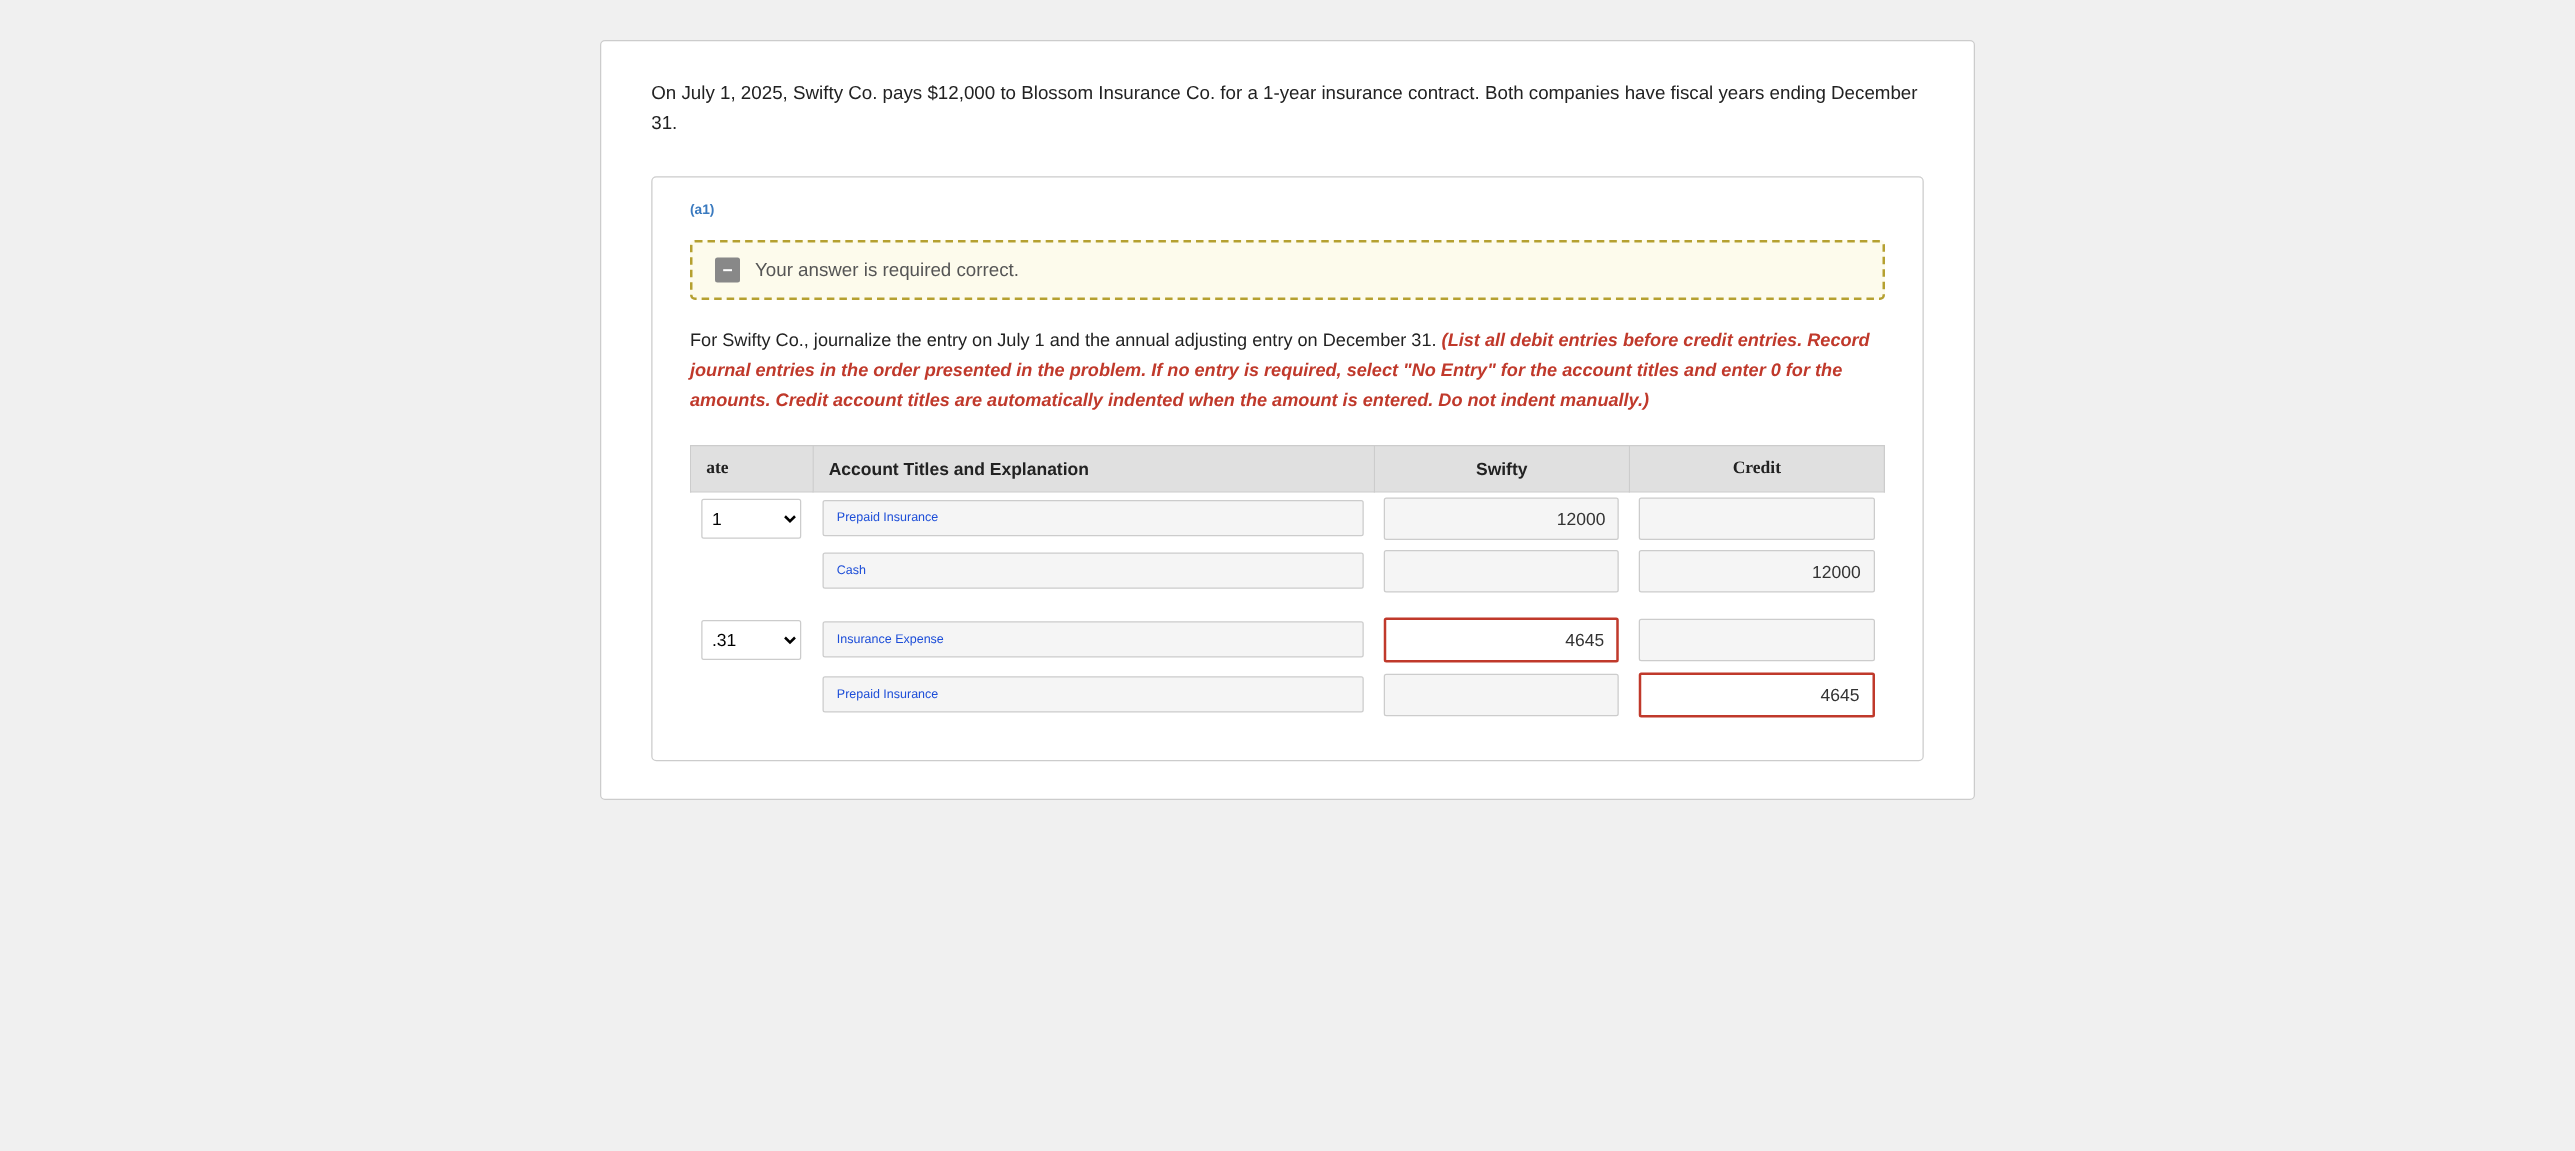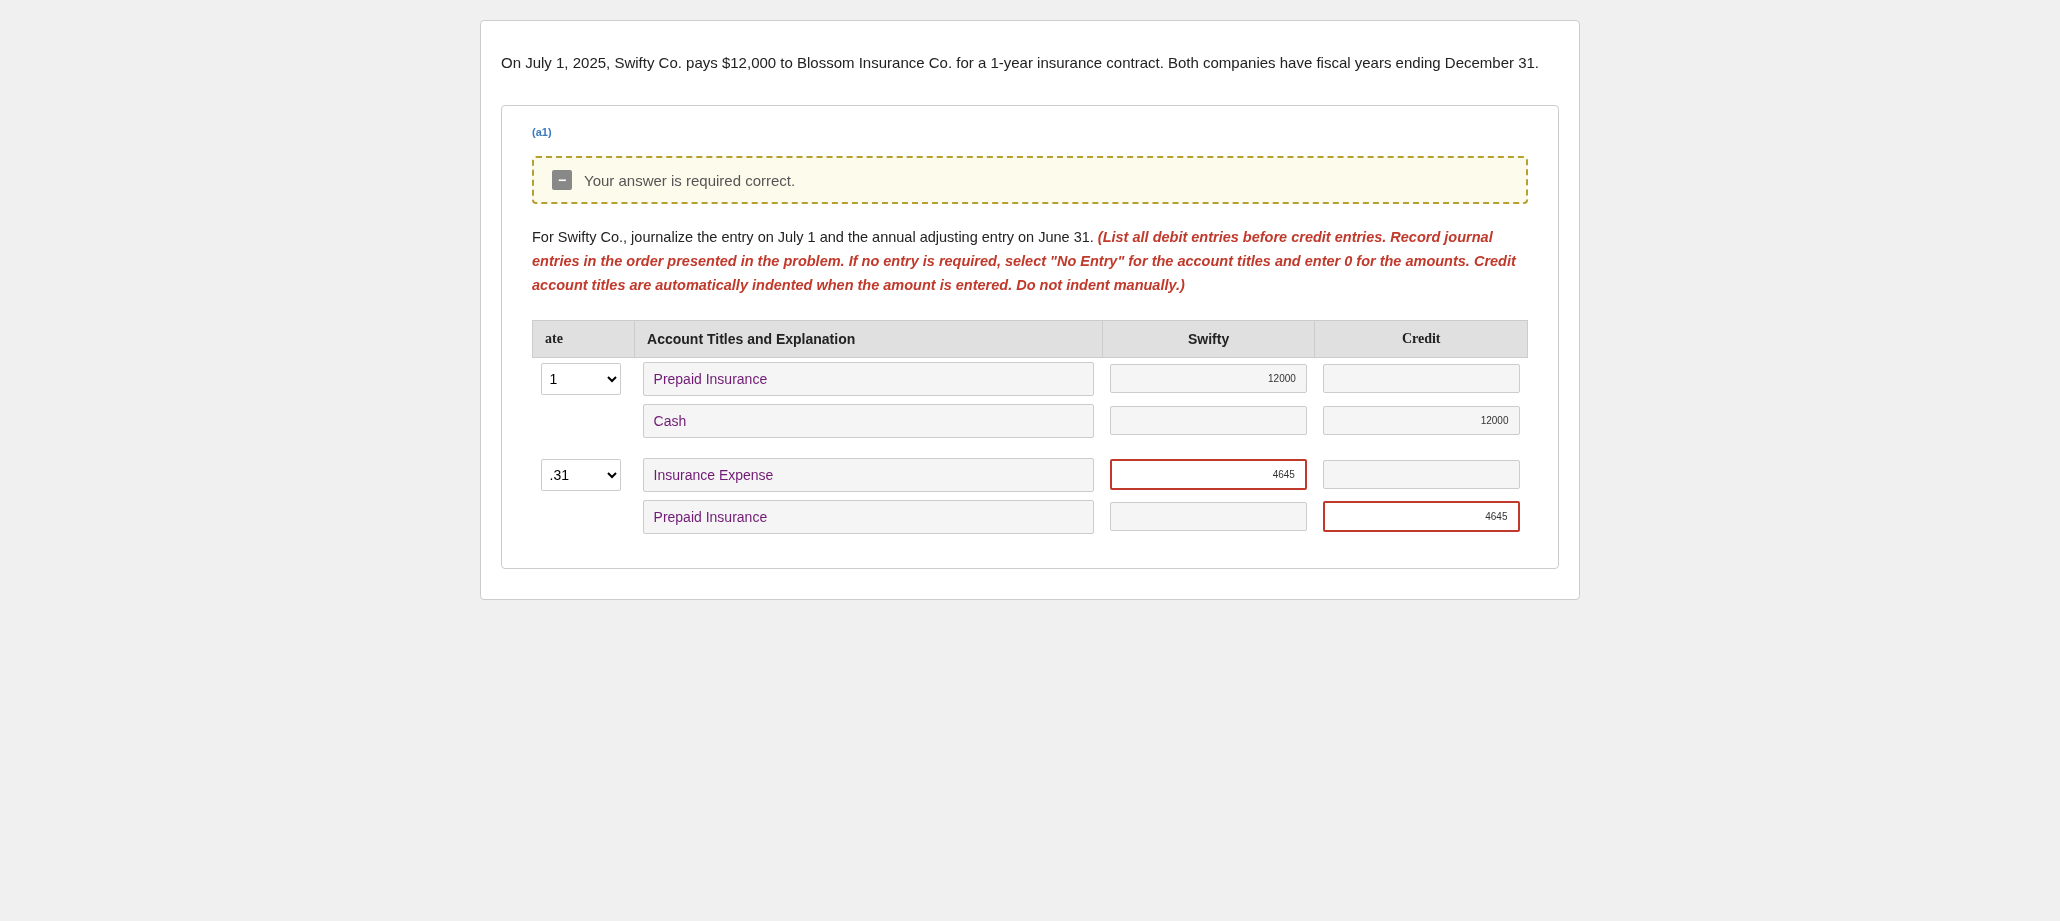--- a/index.html
+++ b/index.html
@@ -7,23 +7,23 @@
       background: #f0f0f0;
       font-family: Arial, sans-serif;
       font-size: 15px;
       color: #222;
       padding: 20px;
     }
     .outer-card {
       background: #fff;
       border: 1px solid #ccc;
       border-radius: 4px;
-      padding: 30px 20px;
+      padding: 30px 40px;
       max-width: 1100px;
-      margin: 0 auto;
+      margin: 12px auto;
     }
     .problem-text {
       font-size: 15px;
       color: #222;
       margin-bottom: 30px;
       line-height: 1.6;
     }
     .section-card {
       background: #fff;
       border: 1px solid #ccc;
@@ -98,30 +98,30 @@
       border: 1px solid #ccc;
       background: #fff;
       font-size: 14px;
       border-radius: 2px;
     }
     .account-input {
       width: 100%;
       padding: 8px 10px;
       border: 1px solid #ccc;
       background: #f5f5f5;
-      font-size: 14px;
-      border-radius: 2px;
-      color: #701a75;
+      font-size: 10px;
+      border-radius: 2px;
+      color: #1d4ed8;
     }
     .amount-input {
       width: 100%;
       padding: 8px 10px;
       border: 1px solid #ccc;
       background: #f5f5f5;
-      font-size: 10px;
+      font-size: 14px;
       border-radius: 2px;
       text-align: right;
       color: #333;
     }
     .amount-input.error-border {
       border: 2px solid #c0392b;
       background: #fff;
     }
     .credit-input.error-border {
       border: 2px solid #c0392b;
@@ -148,21 +148,21 @@
 
   <div class="section-card">
     <div class="section-label">(a1)</div>
 
     <div class="partial-correct-box">
       <div class="minus-icon">−</div>
       <span>Your answer is required correct.</span>
     </div>
 
     <div class="instruction-text">
-      <span>For Swifty Co., journalize the entry on July 1 and the annual adjusting entry on June 31.</span>
+      <span>For Swifty Co., journalize the entry on July 1 and the annual adjusting entry on December 31.</span>
       <span class="italic-red">(List all debit entries before credit entries. Record journal entries in the order presented in the problem. If no entry is required, select "No Entry" for the account titles and enter 0 for the amounts. Credit account titles are automatically indented when the amount is entered. Do not indent manually.)</span>
     </div>
 
     <table class="journal-table">
       <colgroup>
         <col class="col-date">
         <col class="col-account">
         <col class="col-debit">
         <col class="col-credit">
       </colgroup>

